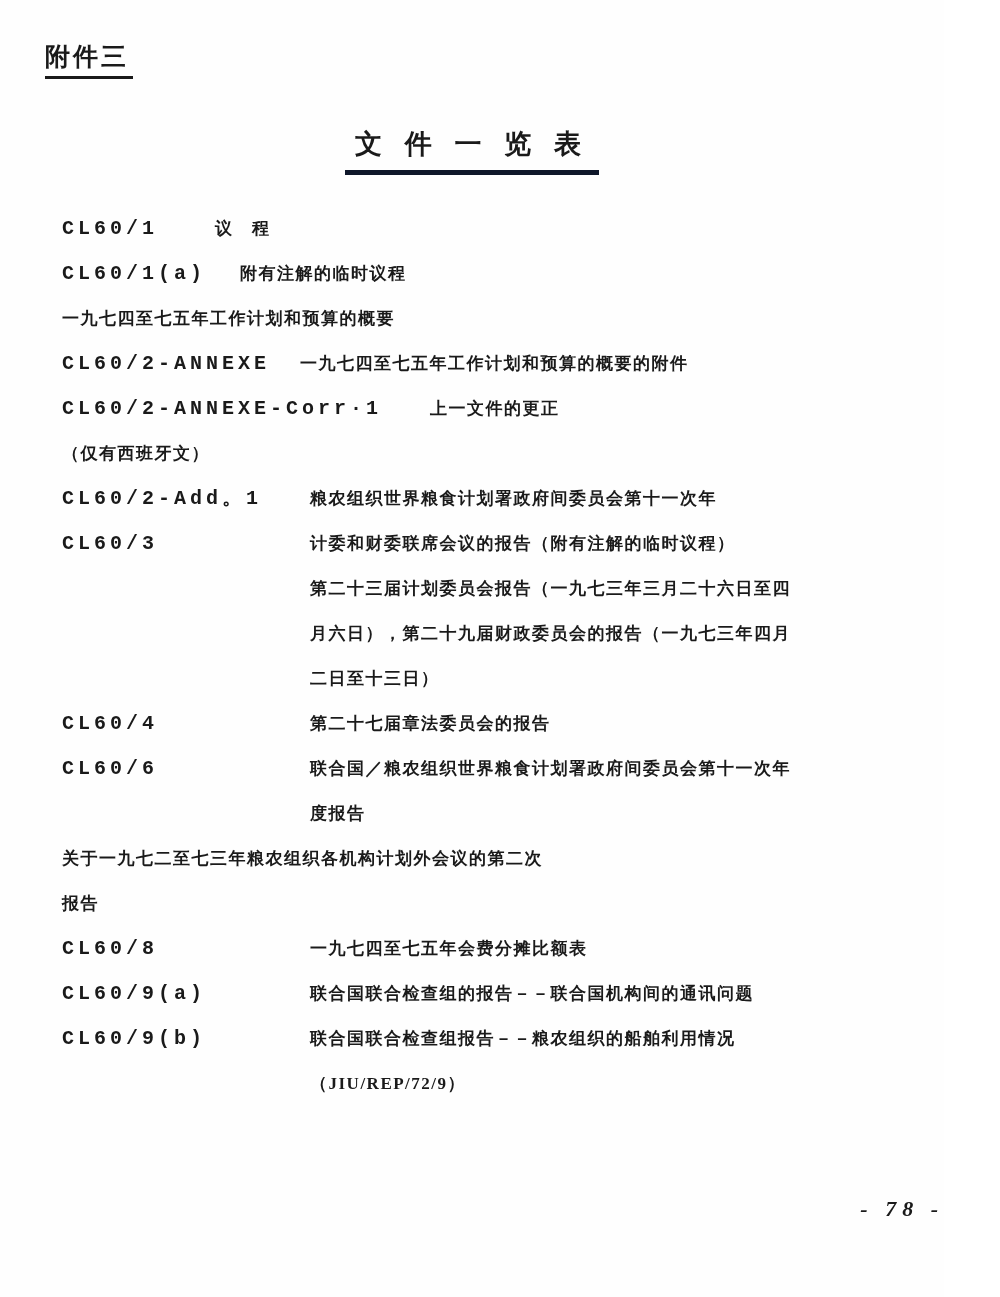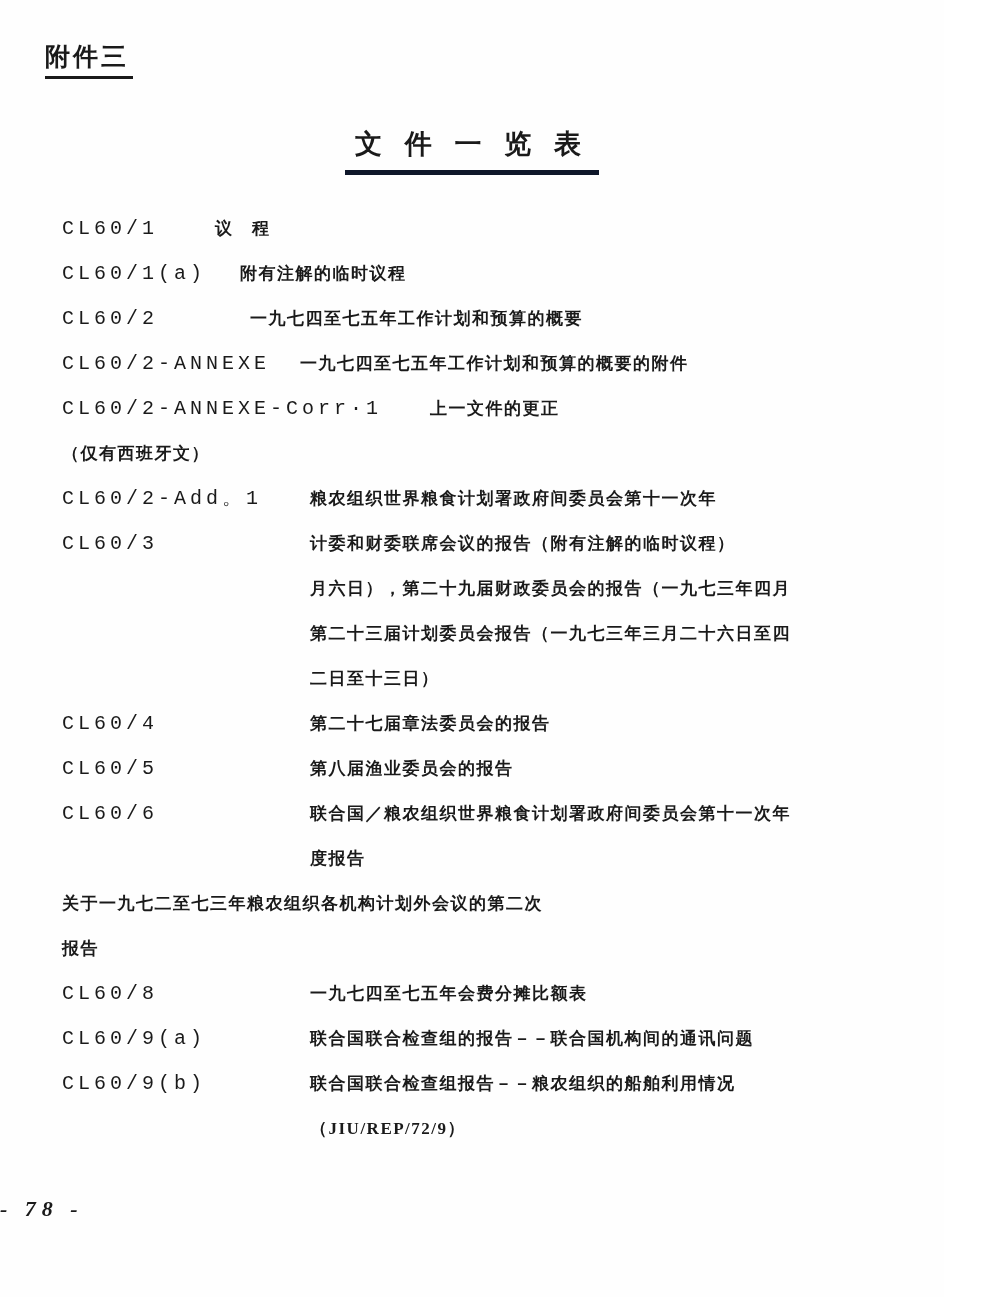--- a/index.html
+++ b/index.html
@@ -51,39 +51,39 @@
   }
   .row {
     display: flex;
     align-items: flex-start;
   }
   .code {
     flex: 0 0 auto;
     width: var(--cw, 248px);
     font-family: "Liberation Mono", "DejaVu Sans Mono", monospace;
     font-size: 20px;
-    font-weight: normal;
+    font-weight: bold;
     letter-spacing: 4px;
     line-height: 45px;
     white-space: nowrap;
   }
   .desc { flex: 1 1 auto; min-width: 0; }
   .line {
     font-size: 17px;
     font-weight: bold;
     letter-spacing: 1.5px;
     line-height: 45px;
     white-space: nowrap;
   }
   .pageno {
     position: absolute;
     top: 1196px;
     left: 0;
     right: 0;
-    text-align: left;
+    text-align: right;
     font-size: 22px;
     font-style: italic;
     font-weight: bold;
     letter-spacing: 6px;
     white-space: nowrap;
   }
 </style>
 </head>
 <body>
 
@@ -105,21 +105,20 @@
     </div>
 
     <div class="row" style="--cw:178px">
       <span class="code">CL60/1(a)</span>
       <div class="desc">
         <div class="line">附有注解的临时议程</div>
       </div>
     </div>
 
     <div class="row" style="--cw:188px">
-      <span class="code">CL60/2</span>
       <div class="desc">
         <div class="line">一九七四至七五年工作计划和预算的概要</div>
       </div>
     </div>
 
     <div class="row" style="--cw:238px">
       <span class="code">CL60/2-ANNEXE</span>
       <div class="desc">
         <div class="line">一九七四至七五年工作计划和预算的概要的附件</div>
       </div>
@@ -143,39 +142,33 @@
       <span class="code">CL60/2-Add。1</span>
       <div class="desc">
         <div class="line">粮农组织世界粮食计划署政府间委员会第十一次年</div>
       </div>
     </div>
 
     <div class="row">
       <span class="code">CL60/3</span>
       <div class="desc">
         <div class="line">计委和财委联席会议的报告（附有注解的临时议程）</div>
+        <div class="line">第二十三届计划委员会报告（一九七三年三月二十六日至四</div>
         <div class="line">月六日），第二十九届财政委员会的报告（一九七三年四月</div>
-        <div class="line">第二十三届计划委员会报告（一九七三年三月二十六日至四</div>
         <div class="line">二日至十三日）</div>
       </div>
     </div>
 
     <div class="row">
       <span class="code">CL60/4</span>
       <div class="desc">
         <div class="line">第二十七届章法委员会的报告</div>
       </div>
     </div>
 
-    <div class="row">
-      <span class="code">CL60/5</span>
-      <div class="desc">
-        <div class="line">第八届渔业委员会的报告</div>
-      </div>
-    </div>
 
     <div class="row">
       <span class="code">CL60/6</span>
       <div class="desc">
         <div class="line">联合国／粮农组织世界粮食计划署政府间委员会第十一次年</div>
         <div class="line">度报告</div>
       </div>
     </div>
 
     <div class="row">

